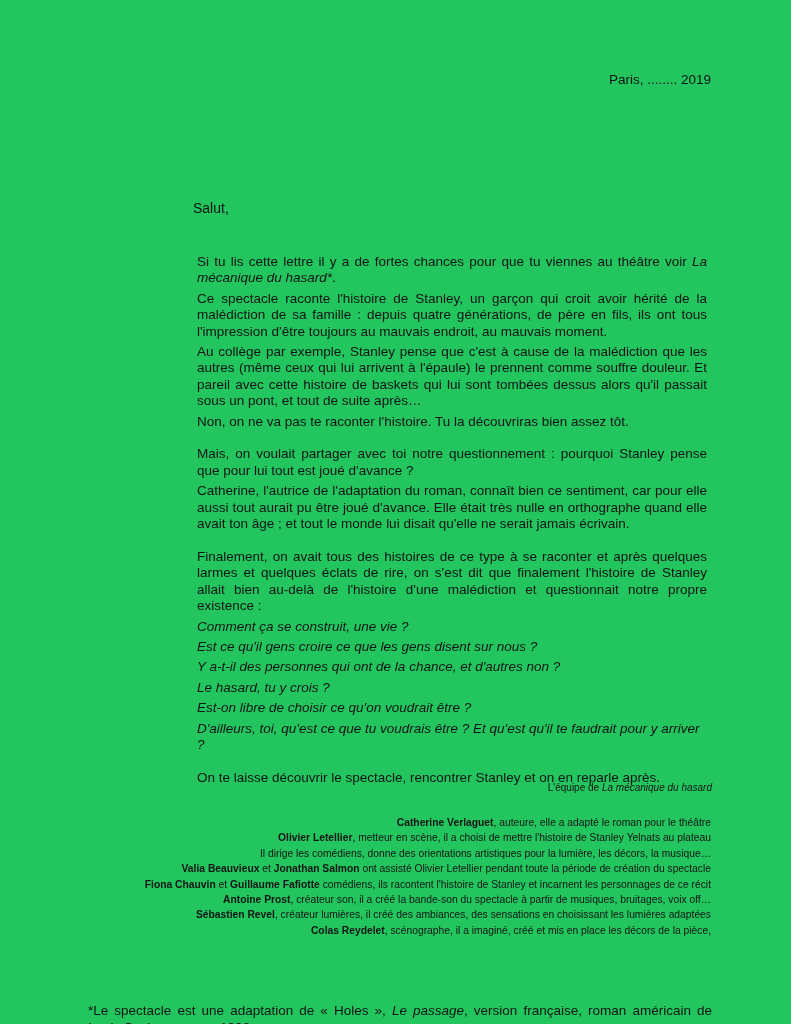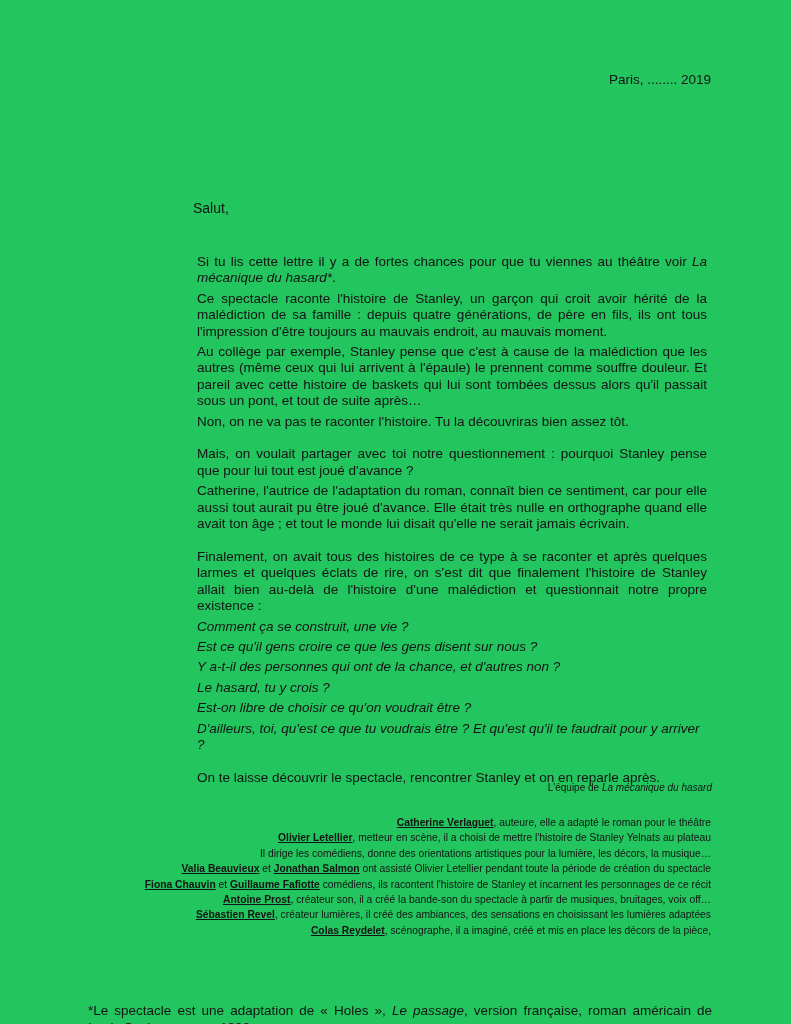--- a/index.html
+++ b/index.html
@@ -48,21 +48,21 @@
   }
   .credits {
     position: absolute;
     top: 815px;
     left: 40px;
     width: 671px;
     text-align: right;
     font-size: 10.3px;
     line-height: 15.4px;
   }
-  .credit-name { font-weight: bold; text-decoration: underline; }
+  .credit-name { font-weight: bold; }
   .footnote {
     position: absolute;
     top: 960px;
     left: 88px;
     width: 624px;
     font-size: 13.5px;
     line-height: 17px;
     text-align: justify;
     margin-top: 42px;
   }

